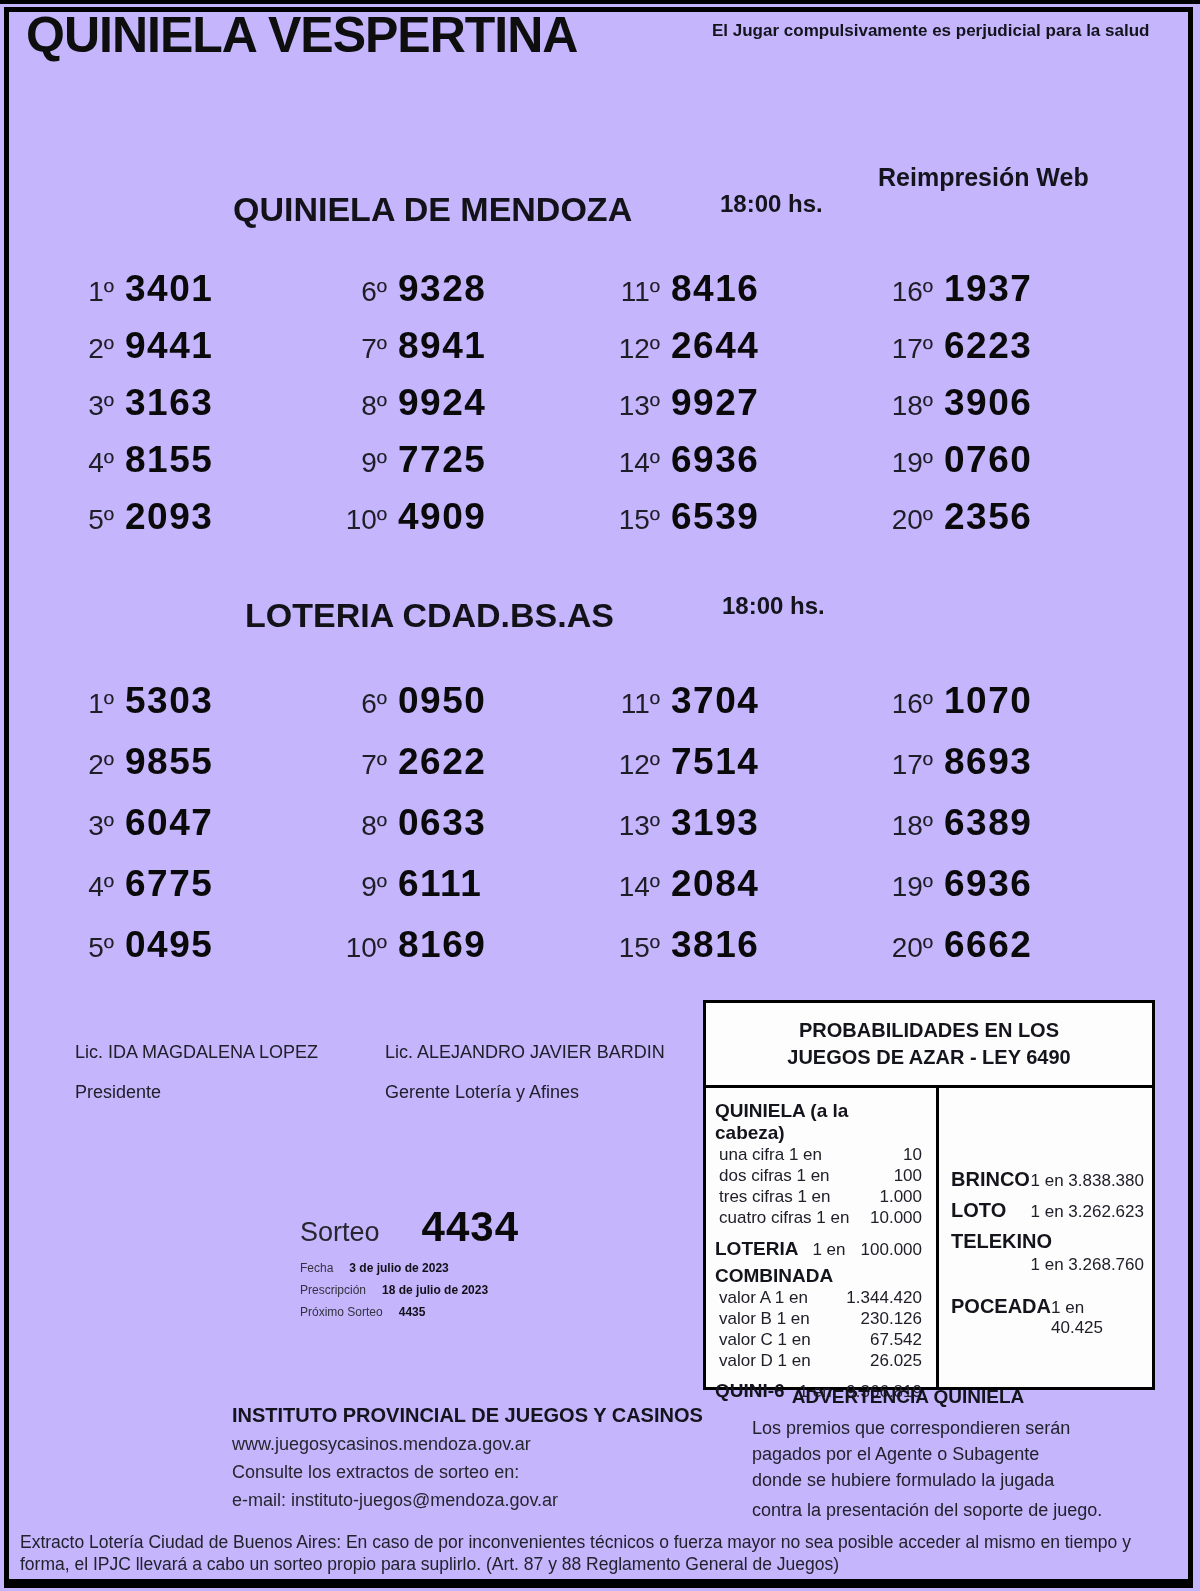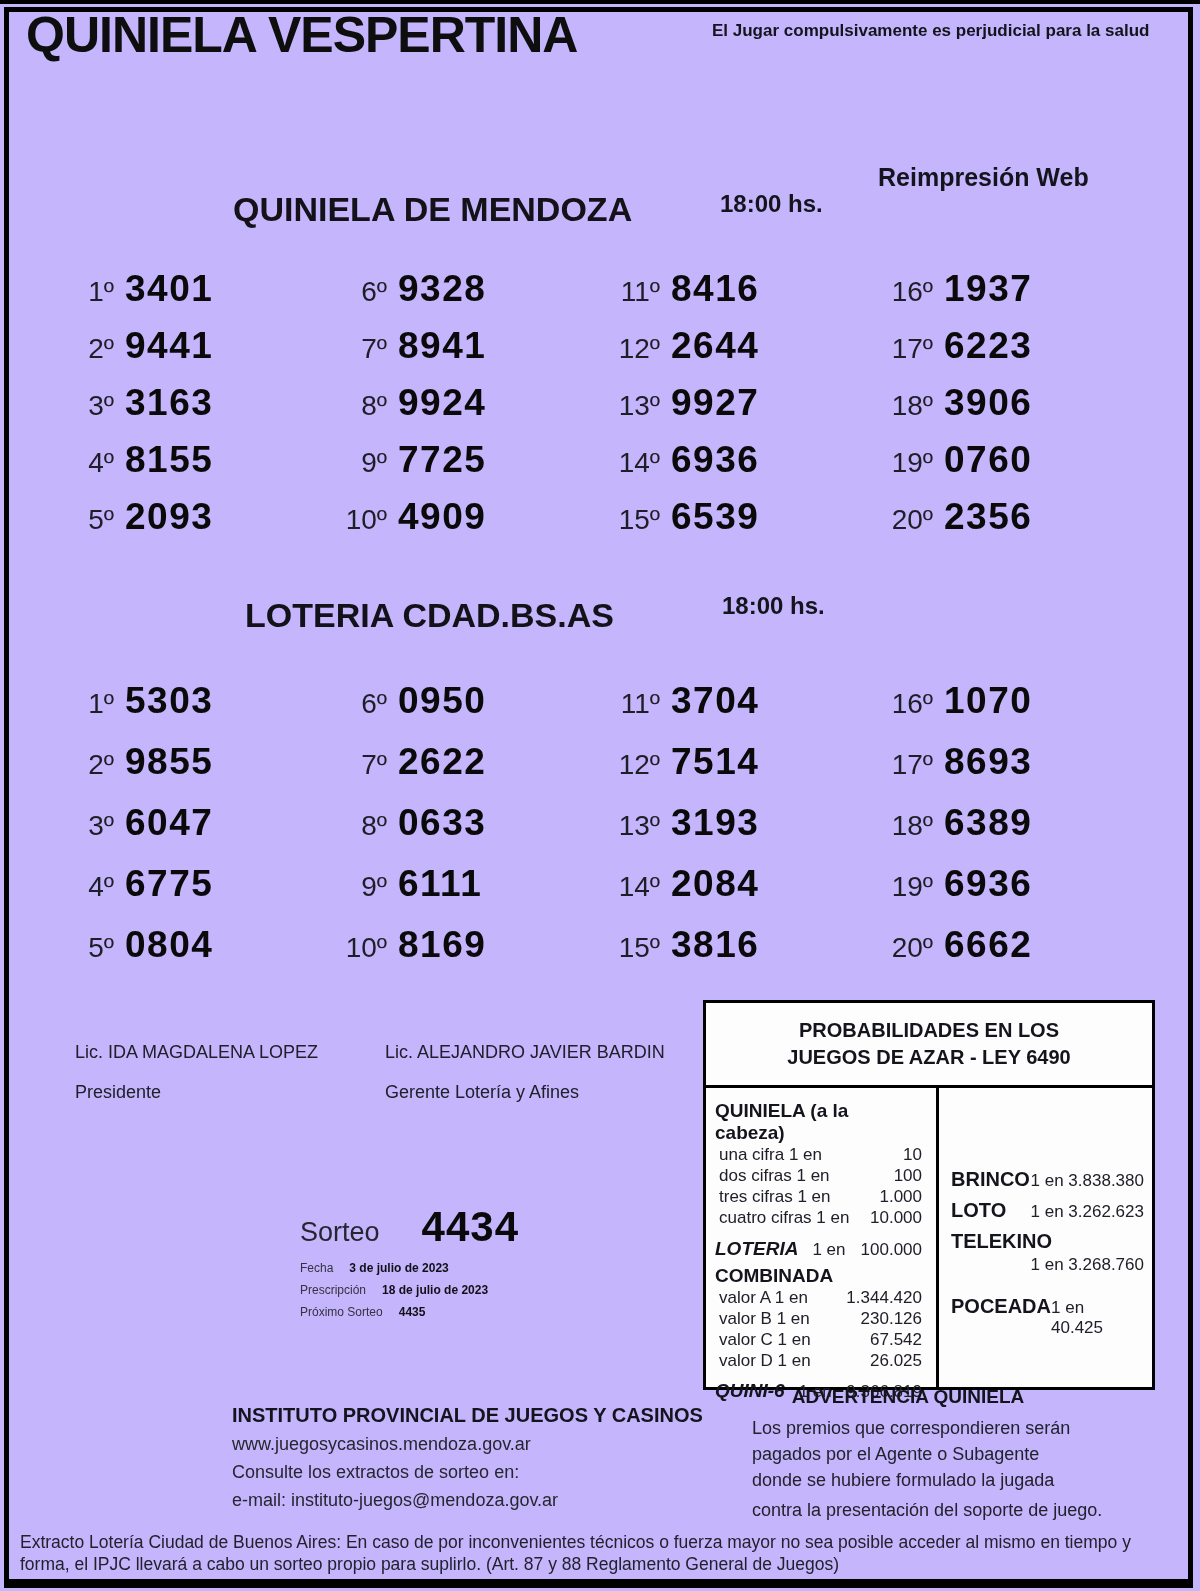--- a/index.html
+++ b/index.html
@@ -58,21 +58,21 @@
   .prob-left { width:233px; flex:none; border-right:3px solid #000; box-sizing:border-box;
     padding:12px 14px 0 9px; }
   .prob-right { flex:1; box-sizing:border-box; padding:80px 8px 0 12px; }
   .prob-subhead { font-weight:bold; font-size:19px; color:#14141c; }
   .prob-subhead.combinada { margin-top:5px; }
   .prob-row { display:flex; justify-content:space-between; align-items:baseline;
     font-size:17px; line-height:21px; color:#20202a; padding-left:4px; }
   .prob-line { display:flex; align-items:baseline; font-size:17px; color:#20202a; }
   .loteria-line { margin-top:10px; margin-bottom:4px; }
   .quini6-line  { margin-top:9px; }
-  .prob-line .g-name { font-weight:bold; font-size:19px; color:#14141c;font-style:italic; }
+  .prob-line .g-name { font-weight:bold; font-size:19px; color:#14141c; }
   .prob-line .g-mid { margin-left:14px; }
   .prob-line .g-val { margin-left:auto; }
   .game { font-size:17px; color:#20202a; }
   .game .g-name { font-weight:bold; font-size:20px; color:#14141c; }
   .game.staggered { display:flex; align-items:flex-end; margin-bottom:8px; }
   .game.staggered .g-odds { margin-left:auto; }
   .game.twoline .g-name { display:block; }
   .game.twoline .g-odds { display:block; text-align:right; margin-top:2px; }
   .game.inline { display:flex; align-items:baseline; margin-top:20px; }
   .game.inline .g-odds { margin-left:auto; padding-right:4px; }
@@ -199,21 +199,21 @@
       <div class="result-cell">
         <span class="pos">3º</span>
         <span class="num">6047</span>
       </div>
       <div class="result-cell">
         <span class="pos">4º</span>
         <span class="num">6775</span>
       </div>
       <div class="result-cell">
         <span class="pos">5º</span>
-        <span class="num">0804</span>
+        <span class="num">0495</span>
       </div>
       <div class="result-cell">
         <span class="pos">6º</span>
         <span class="num">0950</span>
       </div>
       <div class="result-cell">
         <span class="pos">7º</span>
         <span class="num">2622</span>
       </div>
       <div class="result-cell">

